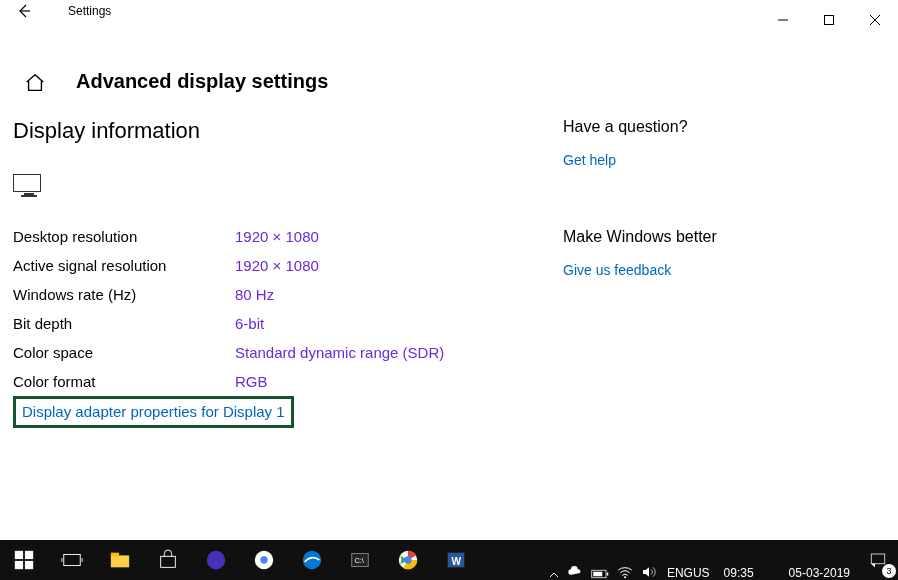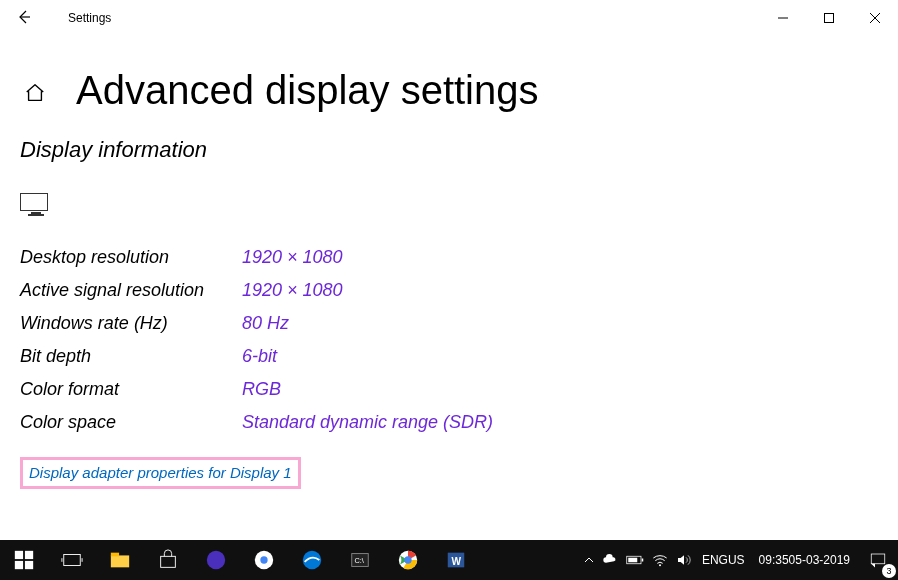--- a/index.html
+++ b/index.html
@@ -1,50 +1,50 @@
 <!DOCTYPE html>
 <html><head>
 <meta charset="utf-8">
 <style>
   * { box-sizing: border-box; margin: 0; padding: 0; font-family: "Segoe UI", Arial, sans-serif; }
   html, body { width: 898px; height: 580px; background: #fff; overflow: hidden; }
-  .titlebar { height: 32px; display: flex; align-items: center; padding: 4px 0 0 8px; font-size: 12px; color: #000; }
+  .titlebar { height: 32px; display: flex; align-items: flex-start; padding: 4px 0 0 8px; font-size: 12px; color: #000; }
   .titlebar .back { width: 32px; text-align: center; font-size: 14px; cursor: default; }
   .titlebar .title { margin-left: 28px; }
   .titlebar .spacer { flex: 1; }
   .winbtn { width: 46px; height: 32px; display: flex; align-items: center; justify-content: center; font-size: 11px; }
   .header { display: flex; align-items: center; padding: 36px 0 24px 24px; }
   .home-icon { width: 22px; height: 22px; margin-right: 30px; margin-top: 4px; }
-  .page-title { font-size: 40px; font-weight: 400; }
-  .content { display: flex; padding: 0 20px; font-style: italic; }
+  .page-title { font-size: 20px; font-weight: 700; }
+  .content { display: flex; padding: 0 13px; }
   .left { width: 530px; }
   .right { width: 300px; margin-left: 20px; }
   .section-title { font-size: 22px; font-weight: 400; margin-bottom: 30px; }
   .monitor-row { display: flex; align-items: flex-start; margin-bottom: 20px; }
   .monitor-icon { width: 32px; height: 28px; position: relative; margin-right: 18px; }
   .monitor-icon .screen { width: 28px; height: 18px; border: 1.5px solid #333; }
   .monitor-icon .stand { width: 10px; height: 2px; background: #333; margin: 1px auto 0; }
   .monitor-icon .base { width: 16px; height: 1.5px; background: #333; margin: 0 auto; }
   .display-conn { color: #666; font-size: 14px; padding-top: 10px; }
-  .info-table { display: table; font-size: 18px; }
+  .info-table { display: table; font-size: 15px; }
   .info-row { display: table-row; }
   .info-label { display: table-cell; width: 222px; padding: 6px 0; color: #000; }
   .info-value { display: table-cell; color: #6d28d9; margin-top: 24px; }
-  .link-highlight { display: inline-block; margin-top: 18px; border: 3px solid #f9a8d4; padding: 4px 6px; }
+  .link-highlight { display: inline-block; border: 3px solid #14532d; padding: 4px 6px; }
   .link { color: #0067c0; font-size: 15px; cursor: pointer; }
   .right .q { font-size: 16px; font-weight: 400; margin-bottom: 16px; }
   .right .rlink { color: #0067c0; font-size: 14px; margin-bottom: 60px; display: block; cursor: pointer; }
   .taskbar { position: absolute; bottom: 0; left: 0; right: 0; height: 40px; background: #101010; display: flex; align-items: center; color: #fff; font-size: 11px; }
   .tb-item { width: 48px; height: 40px; display: flex; align-items: center; justify-content: center; }
   .tb-item svg, .tb-item .ico { width: 22px; height: 22px; }
   .tb-spacer { flex: 1; }
   .tray { display: flex; align-items: center; height: 40px; }
-  .tray-item { padding: 0 4px; height: 40px; display: flex; align-items: center; justify-content: center; font-size: 12px; }
+  .tray-item { padding: 0 4px; height: 40px; display: flex; align-items: flex-end; justify-content: center; font-size: 12px; }
   .lang { text-align: center; line-height: 14px; padding: 0 6px; }
-  .clock { text-align: center; line-height: 14px; padding: 0 8px; }
+  .clock { text-align: center; line-height: 14px; padding: 0 8px; gap: 35px; }
   .notif-badge { position: absolute; bottom: 2px; right: 2px; width: 14px; height: 14px; border-radius: 50%; background: #fff; color: #000; font-size: 9px; display: flex; align-items: center; justify-content: center; }
   .notif-wrap { position: relative; width: 40px; height: 40px; display: flex; align-items: center; justify-content: center; }
 </style>
 </head>
 <body>
 
 <div class="titlebar">
   <div class="back">
     <svg width="14" height="14" viewBox="0 0 14 14">
         <path d="M9 1 L3 7 L9 13" stroke="#000" stroke-width="1.2" fill="none"></path>
@@ -99,33 +99,39 @@
       </div>
       <div class="info-row">
         <div class="info-label">Windows rate (Hz)</div>
         <div class="info-value">80 Hz</div>
       </div>
       <div class="info-row">
         <div class="info-label">Bit depth</div>
         <div class="info-value">6-bit</div>
       </div>
       <div class="info-row">
+        <div class="info-label">Color space</div>
+        <div class="info-value">Standard dynamic range (SDR)</div>
+      </div>
+      <div class="info-row">
         <div class="info-label">Color format</div>
         <div class="info-value">RGB</div>
       </div>
-      <div class="info-row">
-        <div class="info-label">Color space</div>
-        <div class="info-value">Standard dynamic range (SDR)</div>
-      </div>
     </div>
     <div class="link-highlight">
       <span class="link">Display adapter properties for Display 1</span>
     </div>
   </div>
 
+  <div class="right">
+    <div class="q">Have a question?</div>
+    <a class="rlink">Get help</a>
+    <div class="q">Make Windows better</div>
+    <a class="rlink">Give us feedback</a>
+  </div>
 </div>
 
 <div class="taskbar">
   <div class="tb-item">
     <svg viewBox="0 0 24 24" width="18" height="18">
         <rect x="2" y="2" width="9" height="9" fill="#fff"></rect>
         <rect x="13" y="2" width="9" height="9" fill="#fff"></rect>
         <rect x="2" y="13" width="9" height="9" fill="#fff"></rect>
         <rect x="13" y="13" width="9" height="9" fill="#fff"></rect>
       </svg>

